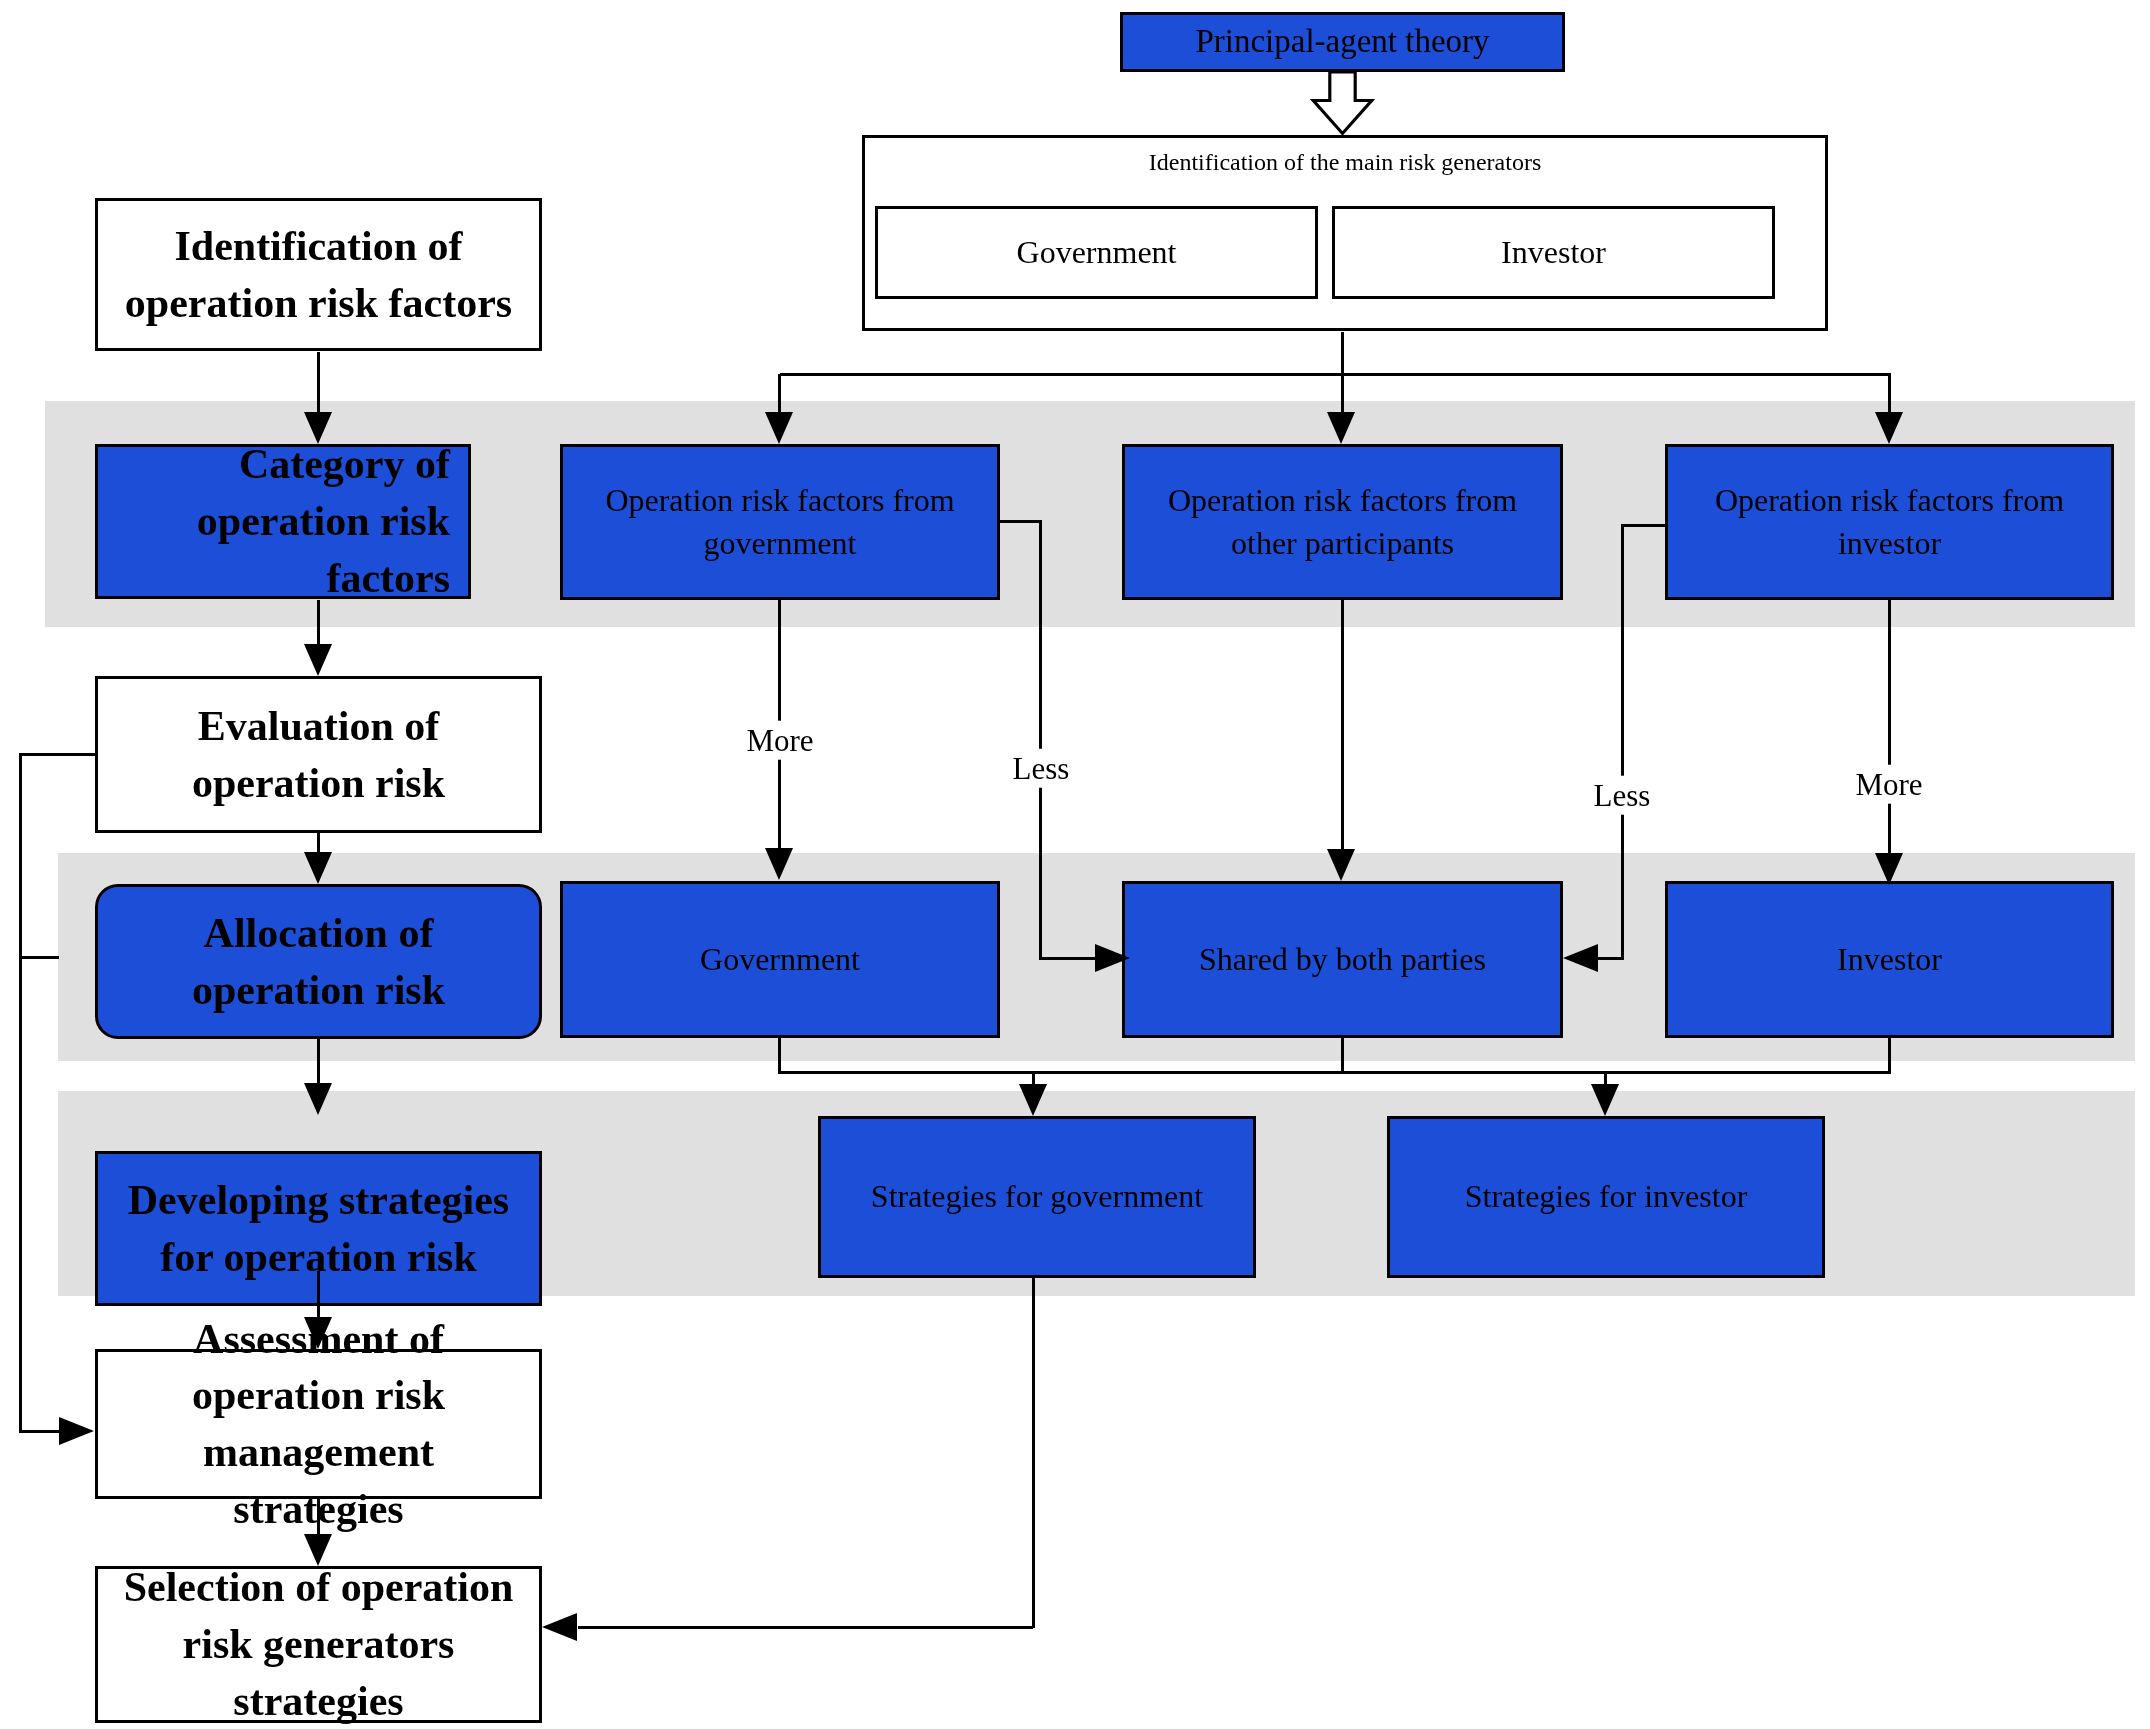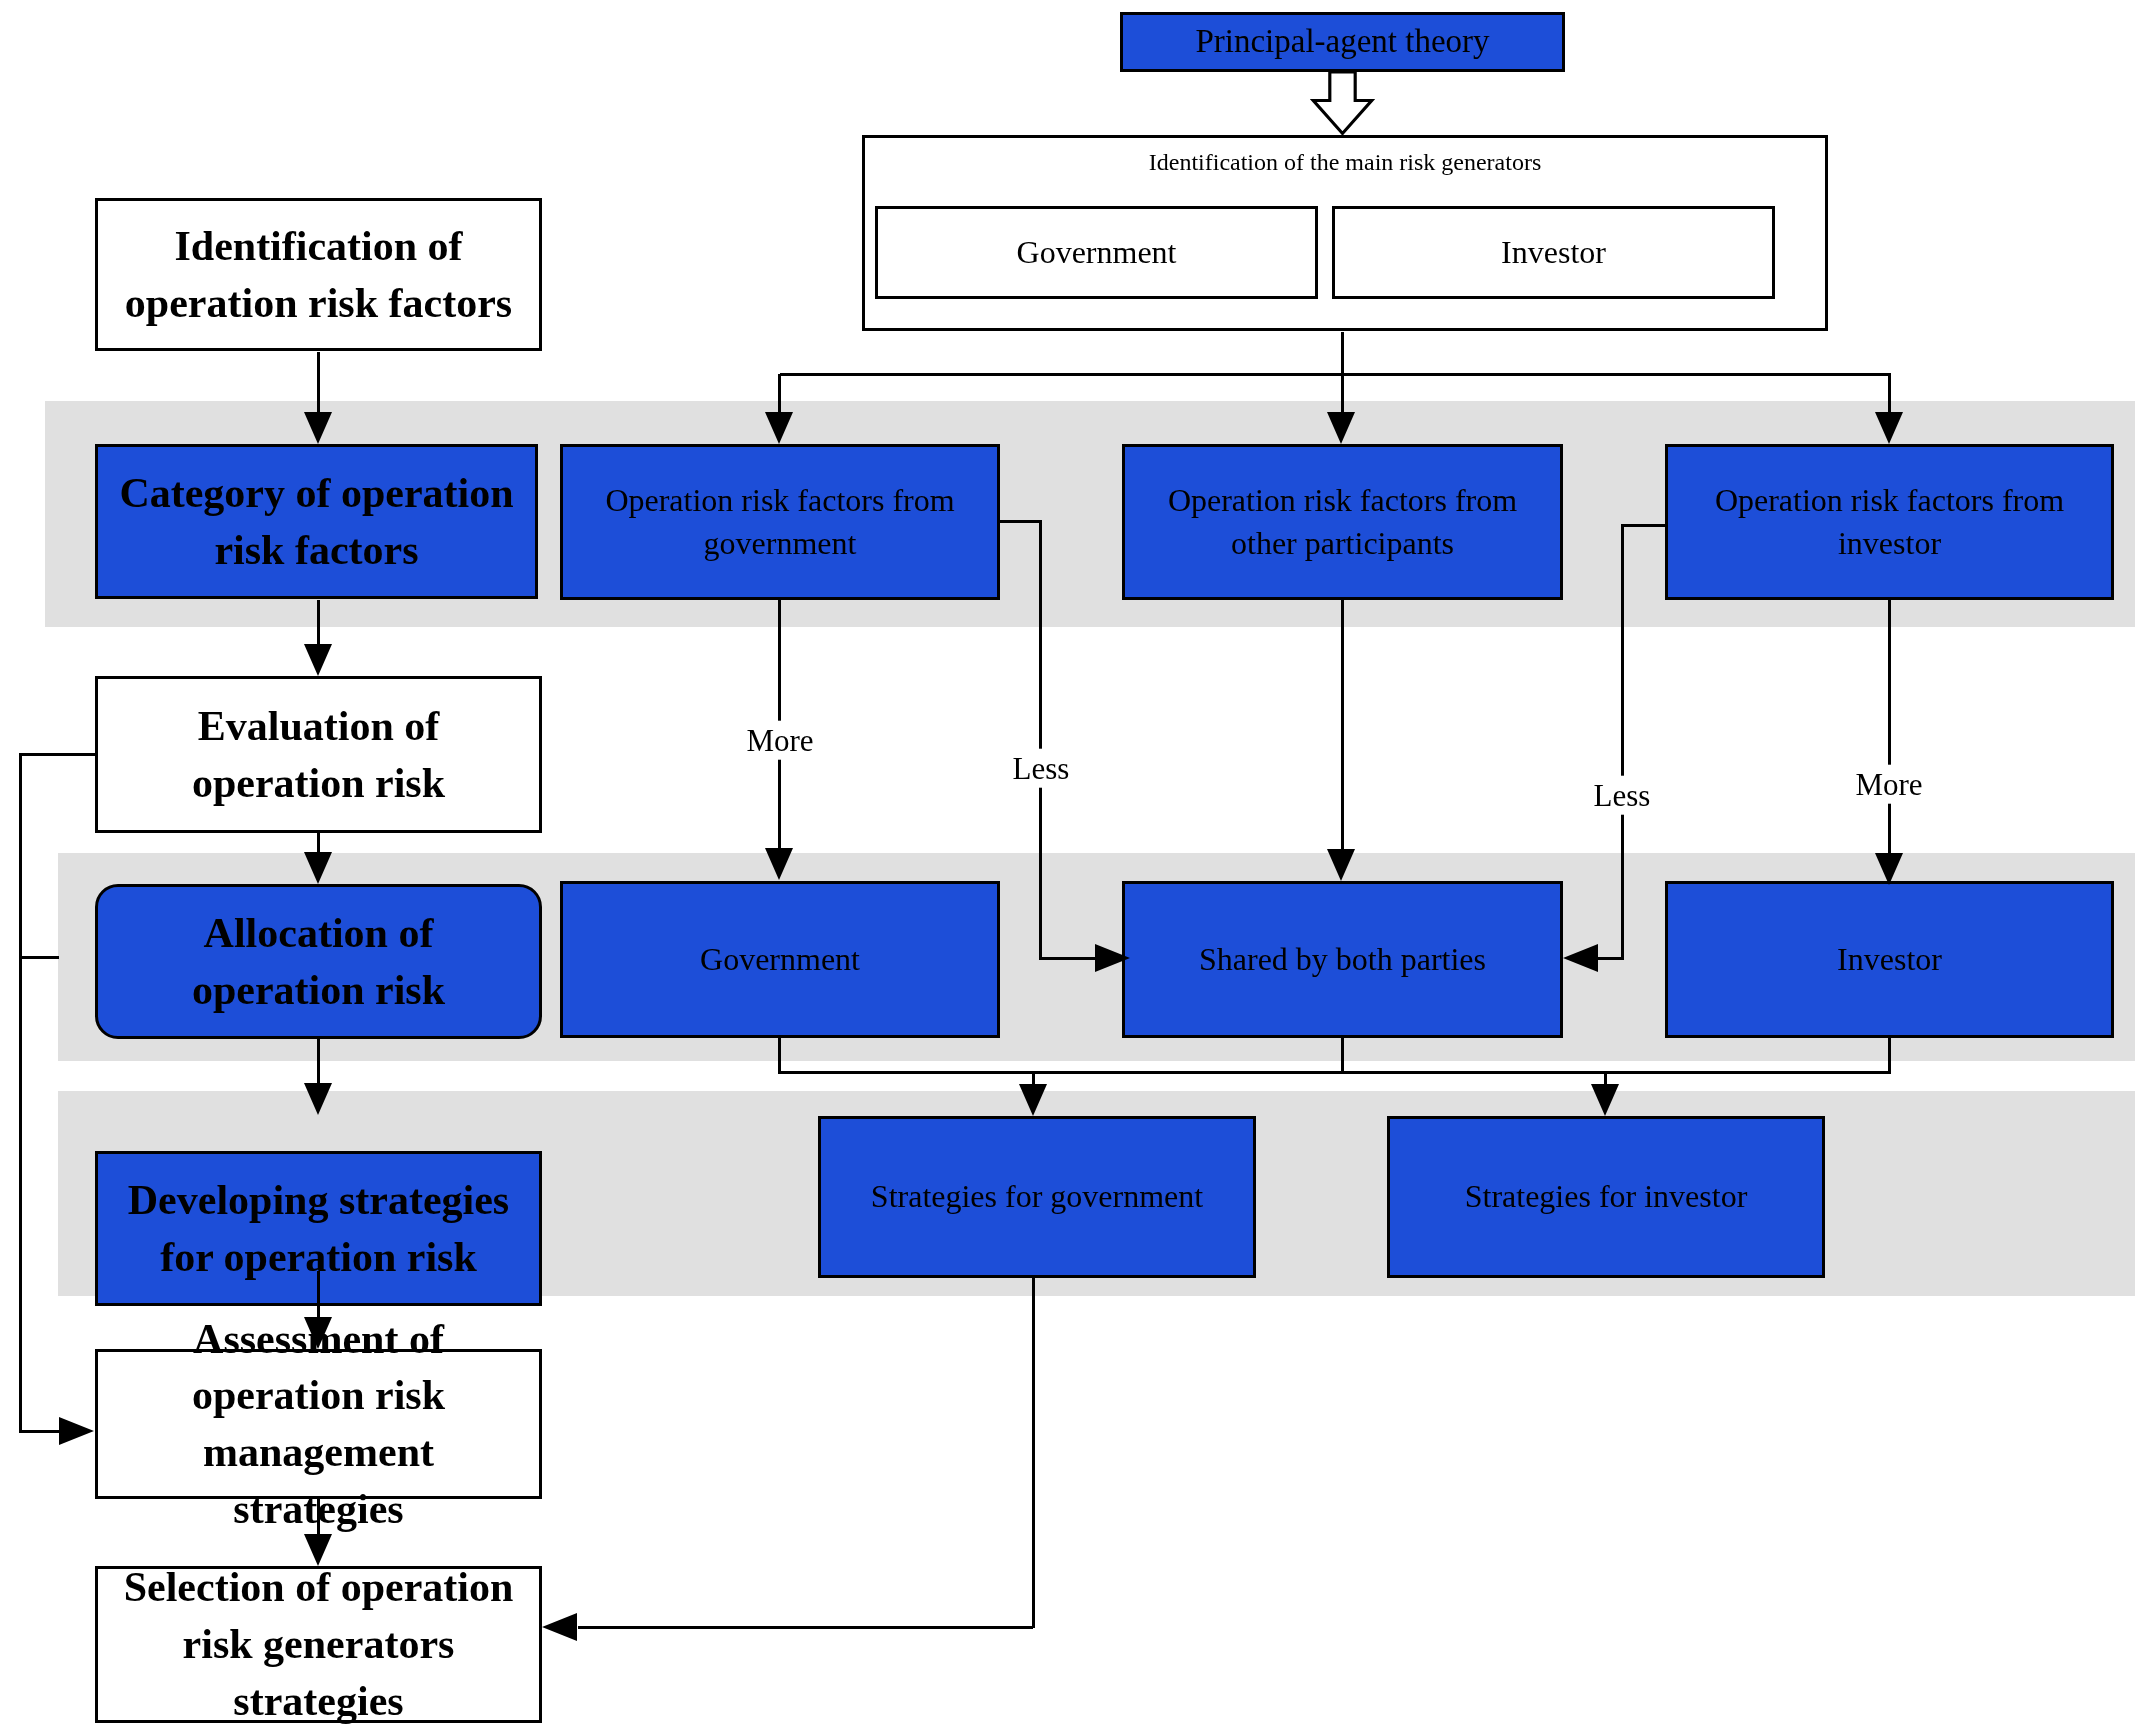--- a/index.html
+++ b/index.html
@@ -49,21 +49,21 @@
   <svg style="position:absolute;left:1304px;top:70px;" width="77" height="66" viewBox="0 0 120 104">
     <polygon points="40,3 80,3 80,48 106,48 60,100 14,48 40,48" fill="#ffffff" stroke="#000000" stroke-width="5"></polygon>
   </svg>
 
   <div class="bx white" style="left:862px;top:135px;width:966px;height:196px;"></div>
   <div class="title" style="left:862px;top:148px;width:966px;">Identification of the main risk generators</div>
   <div class="bx white" style="left:875px;top:206px;width:443px;height:93px;">Government</div>
   <div class="bx white" style="left:1332px;top:206px;width:443px;height:93px;">Investor</div>
 
   <div class="bx white bold" style="left:95px;top:198px;width:447px;height:153px;">Identification of operation risk factors</div>
-  <div class="bx gray bold" style="left:95px;top:444px;width:443px;height:155px;">Category of operation risk factors</div>
+  <div class="bx gray bold" style="left:95px;top:444px;width:376px;height:155px;text-align:right;">Category of operation risk factors</div>
   <div class="bx white bold" style="left:95px;top:676px;width:447px;height:157px;">Evaluation of operation risk</div>
   <div class="bx gray bold" style="left:95px;top:884px;width:447px;height:155px;border-radius:23px;">Allocation of operation risk</div>
   <div class="bx gray bold" style="left:95px;top:1115px;width:447px;height:155px;margin-top:36px;">Developing strategies for operation risk</div>
   <div class="bx white bold" style="left:95px;top:1349px;width:447px;height:150px;">Assessment of operation risk management strategies</div>
   <div class="bx white bold" style="left:95px;top:1566px;width:447px;height:157px;">Selection of operation risk generators strategies</div>
 
   <div class="bx gray" style="left:560px;top:444px;width:440px;height:156px;">Operation risk factors from government</div>
   <div class="bx gray" style="left:1122px;top:444px;width:441px;height:156px;">Operation risk factors from other participants</div>
   <div class="bx gray" style="left:1665px;top:444px;width:449px;height:156px;">Operation risk factors from investor</div>
 

